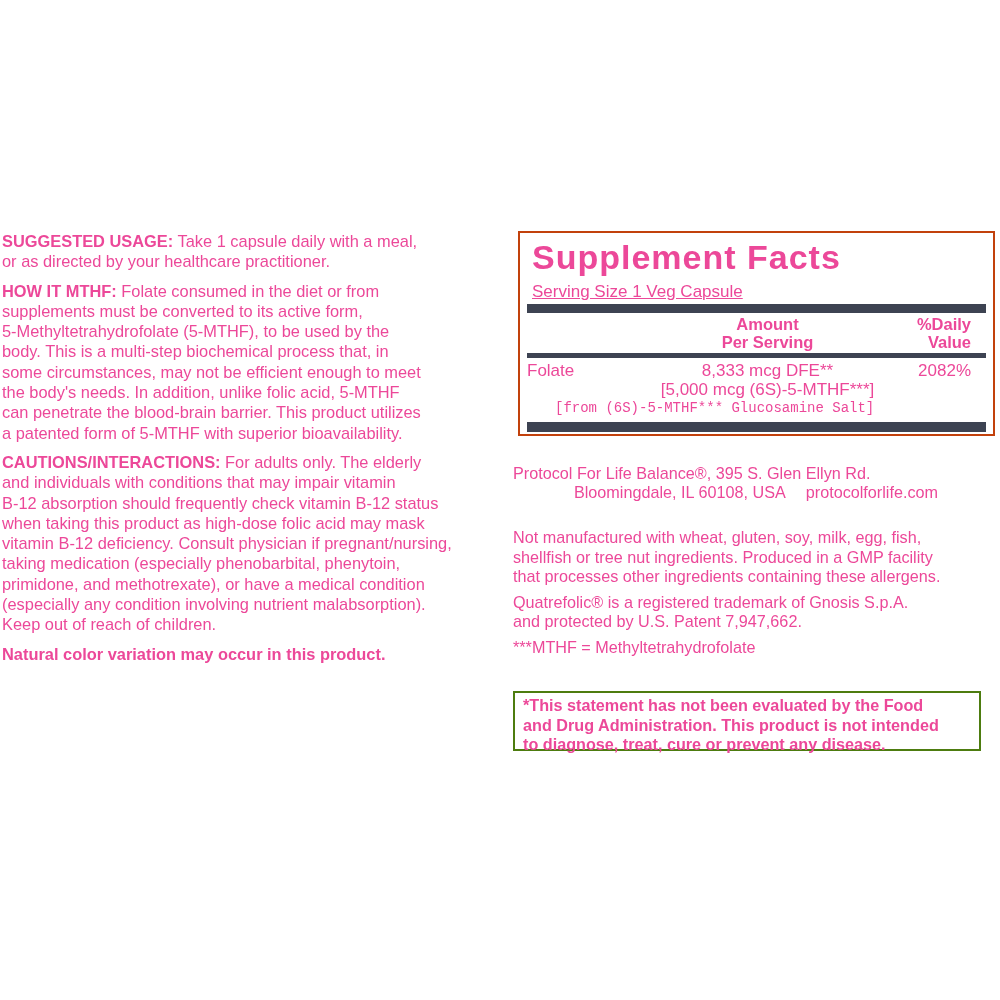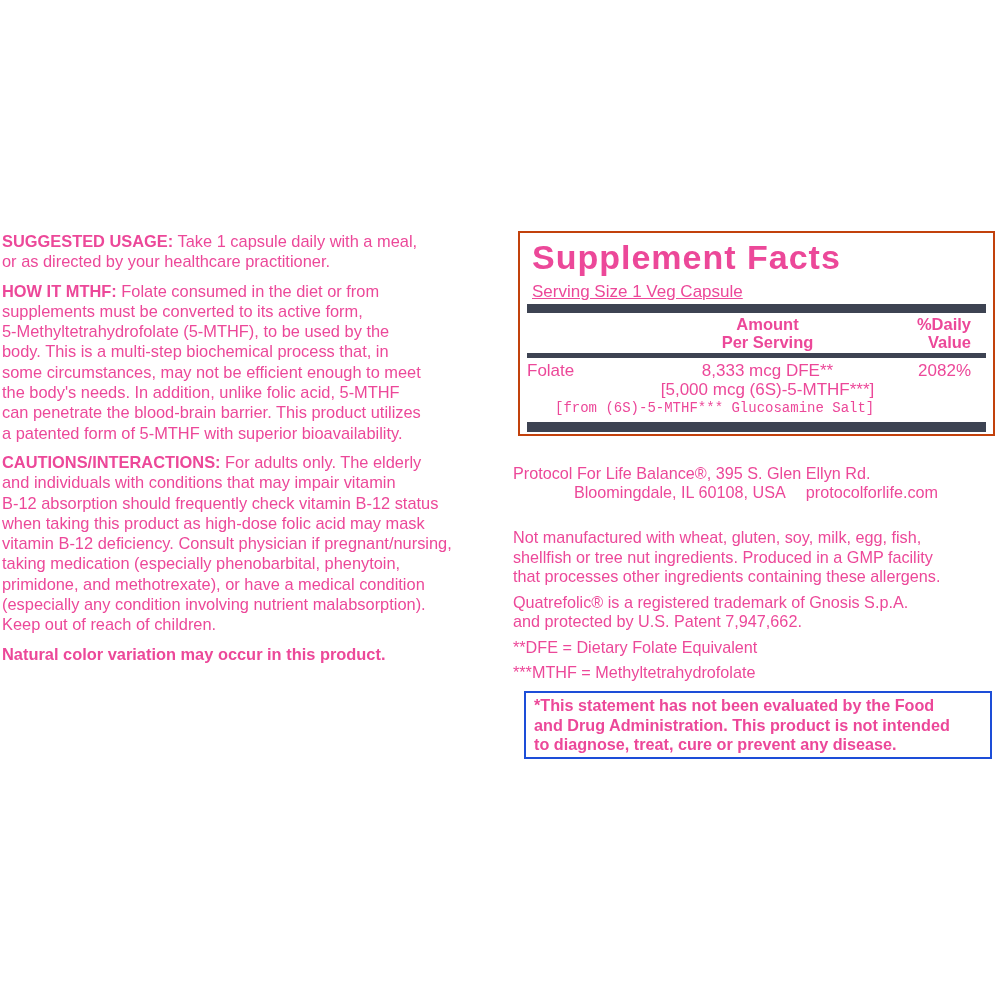--- a/index.html
+++ b/index.html
@@ -86,25 +86,25 @@
     font-size: 16.2px;
     line-height: 19.5px;
   }
   .right-col p { margin: 0 0 6px 0; white-space: pre-line; }
   .addr { text-align: left; }
   .addr-row2 { display: flex; justify-content: center; gap: 20px; white-space: nowrap; }
 
   
   .fda-box {
     position: absolute;
-    left: 524px;
+    left: 513px;
     top: 691px;
     width: 468px;
-    height: 68px;
-    border: 2px solid #1d4ed8;
+    height: 60px;
+    border: 2px solid #4d7c0f;
     padding: 3px 8px;
   }
   .fda-box p {
     margin: 0;
     font-weight: bold;
     font-size: 16.2px;
     line-height: 19.5px;
     white-space: pre-line;
   }
 </style>
@@ -168,21 +168,20 @@
       <span class="addr-row2">
         <span>Bloomingdale, IL 60108, USA</span>
         <span>protocolforlife.com</span>
       </span>
     </p>
     <p>Not manufactured with wheat, gluten, soy, milk, egg, fish,
 shellfish or tree nut ingredients. Produced in a GMP facility
 that processes other ingredients containing these allergens.</p>
     <p>Quatrefolic® is a registered trademark of Gnosis S.p.A.
 and protected by U.S. Patent 7,947,662.</p>
-    <p>**DFE = Dietary Folate Equivalent</p>
     <p>***MTHF = Methyltetrahydrofolate</p>
   </div>
 
   <div class="fda-box">
     <p>*This statement has not been evaluated by the Food
 and Drug Administration. This product is not intended
 to diagnose, treat, cure or prevent any disease.</p>
   </div>
 
 </div>

